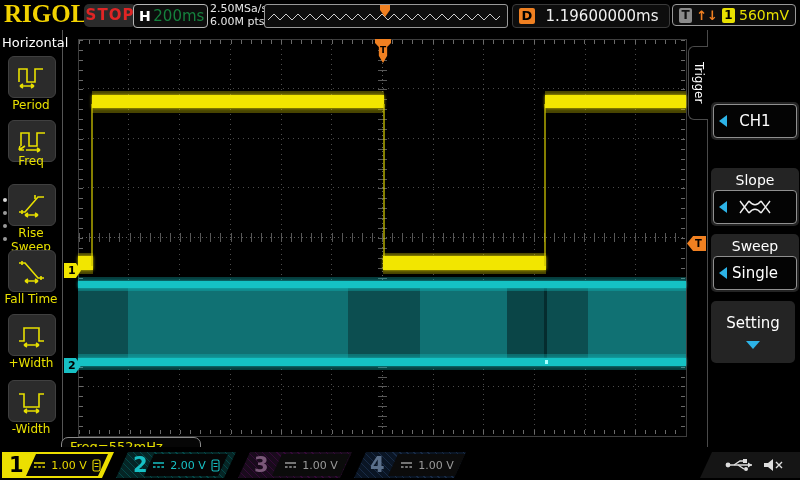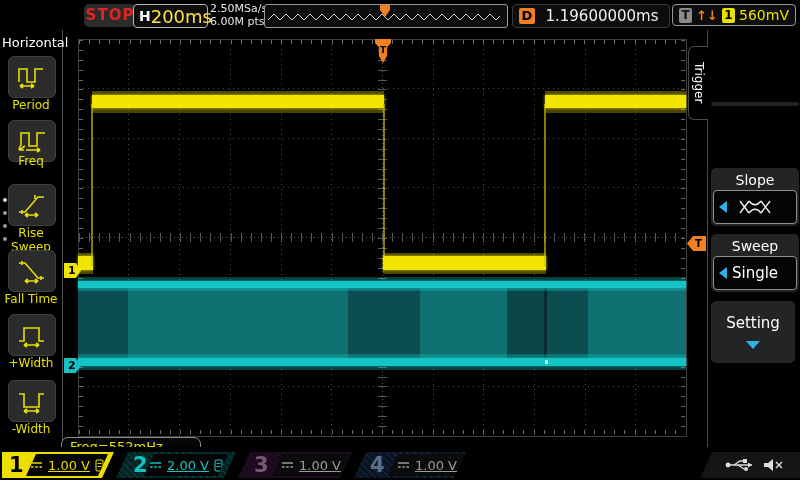--- a/index.html
+++ b/index.html
@@ -9,21 +9,21 @@
 
   
   #topbar{left:0;top:0;width:800px;height:30px;background:#000;z-index:20;}
   #logo{left:4px;top:0px;font-family:"Liberation Serif",serif;font-weight:bold;
         font-size:25px;color:#f2d200;letter-spacing:0px;}
   #stop-btn{left:84px;top:4px;width:52px;height:23px;background:#2b2b2b;border-radius:5px;
         color:#e02525;font-weight:bold;font-size:15px;text-align:center;line-height:23px;letter-spacing:1px;}
   #hbox{left:133px;top:4px;width:73px;height:22px;background:#0d0d0d;border:1px solid #b5b5b5;
         border-radius:4px;display:flex;align-items:center;}
   #hbox .hl{color:#fff;font-weight:bold;font-size:14px;margin-left:5px;}
-  #hbox .hv{color:#fde047;font-size:18px;flex:1;text-align:right;}
+  #hbox .hv{color:#15803d;font-size:15px;flex:1;text-align:center;}
   #sampinfo{left:210px;top:2px;color:#e8e8e8;font-size:11px;line-height:13px;}
   #preview{left:264px;top:4px;width:242px;height:22px;background:#0d0d0d;border:1px solid #999;
         border-radius:3px;}
   #preview svg{position:absolute;left:1px;top:0px;}
   #pv-trig{left:115px;top:0px;width:10px;height:12px;background:#f08021;
         clip-path:polygon(0 0,100% 0,100% 42%,50% 100%,0 42%);}
   #dbox{left:512px;top:4px;width:156px;height:22px;background:#0d0d0d;border:1px solid #3a3a3a;
         border-radius:4px;display:flex;align-items:center;}
   #dbox .dbadge{width:16px;height:16px;background:#f08021;border-radius:2px;color:#000;font-weight:bold;
         font-size:13px;text-align:center;line-height:16px;margin-left:6px;}
@@ -100,21 +100,21 @@
       border-right:7px solid transparent;border-top:8px solid #2db4e8;}
 
   
   #bottombar{left:0;top:447px;width:800px;height:33px;background:#000;z-index:20;}
   .slot{position:absolute;top:5px;height:26px;}
   .slant{clip-path:polygon(12px 0,100% 0,calc(100% - 12px) 100%,0 100%);}
   .slant-r{clip-path:polygon(0 0,100% 0,calc(100% - 12px) 100%,0 100%);}
   .chnum{position:absolute;top:0px;font-size:21px;font-weight:bold;line-height:26px;}
   .chbox{position:absolute;top:2px;height:22px;background:#050505;display:flex;align-items:center;
       justify-content:center;gap:5px;clip-path:polygon(10px 0,100% 0,calc(100% - 10px) 100%,0 100%);}
-  .chbox .scale{font-size:13px;text-decoration:underline;}
+  .chbox .scale{font-size:11px;}
   #slot1{left:2px;width:112px;background:#ecdf00;}
   #slot2{left:116px;width:120px;background:repeating-linear-gradient(45deg,rgba(0,210,210,.20) 0 1px,transparent 1px 5px),#052525;}
   #slot3{left:238px;width:114px;background:repeating-linear-gradient(45deg,rgba(210,0,210,.15) 0 1px,transparent 1px 5px),#190b1c;}
   #slot4{left:354px;width:112px;background:repeating-linear-gradient(45deg,rgba(90,140,220,.18) 0 1px,transparent 1px 5px),#0a1524;}
   #corner{left:700px;top:5px;width:100px;height:26px;background:#151515;
       clip-path:polygon(12px 0,100% 0,100% 100%,0 100%);}
   .sicon{stroke:#ddd;fill:none;stroke-width:1.4;}
 </style>
 </head>
 <body>
@@ -179,20 +179,21 @@
     <div class="abs y-core" style="left:545px;top:95px;width:141px;height:13px"></div>
   </div>
 
   <div class="abs marker" id="trig-pos">T</div>
   <div class="abs marker" id="trig-lev">T</div>
   <div class="abs marker" id="ch1-tag">1</div>
   <div class="abs marker" id="ch2-tag">2</div>
   <div class="abs" id="freqbox">Freq=552mHz</div>
 
   <div class="abs" id="topbar">
+    <div class="abs" id="logo">RIGOL</div>
     <div class="abs" id="stop-btn">STOP</div>
     <div class="abs" id="hbox">
       <span class="hl">H</span>
       <span class="hv">200ms</span>
     </div>
     <div class="abs" id="sampinfo">
       <div>2.50MSa/s</div>
       <div>6.00M pts</div>
     </div>
     <div class="abs" id="preview">
@@ -279,20 +280,24 @@
     </div>
 
     <div class="dot" style="top:168px;background:#d8d8d8"></div>
     <div class="dot" style="top:181px"></div>
     <div class="dot" style="top:194px"></div>
     <div class="dot" style="top:207px"></div>
   </div>
 
   <div class="abs" id="rightmenu">
     <div class="rm-group" style="top:72px">
+      <div class="rm-val">
+        <span class="tri-l"></span>
+        <span>CH1</span>
+      </div>
     </div>
     <div class="rm-group" style="top:138px">
       <div class="rm-head">Slope</div>
       <div class="rm-val">
         <span class="tri-l"></span>
         <svg width="38" height="16" style="margin-top:8px">
           <g stroke="#eeeeee" stroke-width="1.4" fill="none">
             <path d="M4,14 L13,2 M4,2 L13,14"></path>
             <path d="M25,14 L34,2 M25,2 L34,14"></path>
             <path d="M13,2 C17,7 21,7 25,2 M13,14 C17,9 21,9 25,14"></path>

